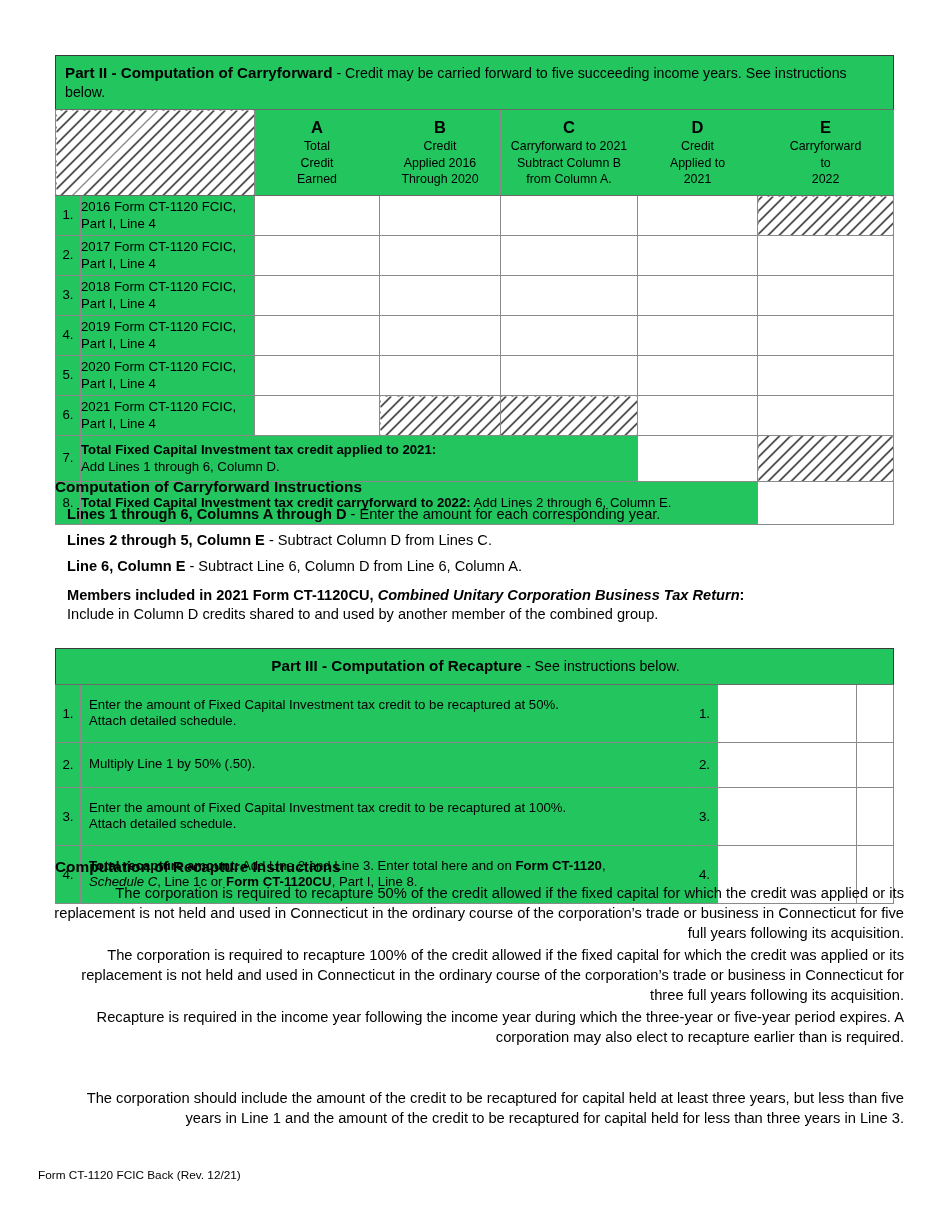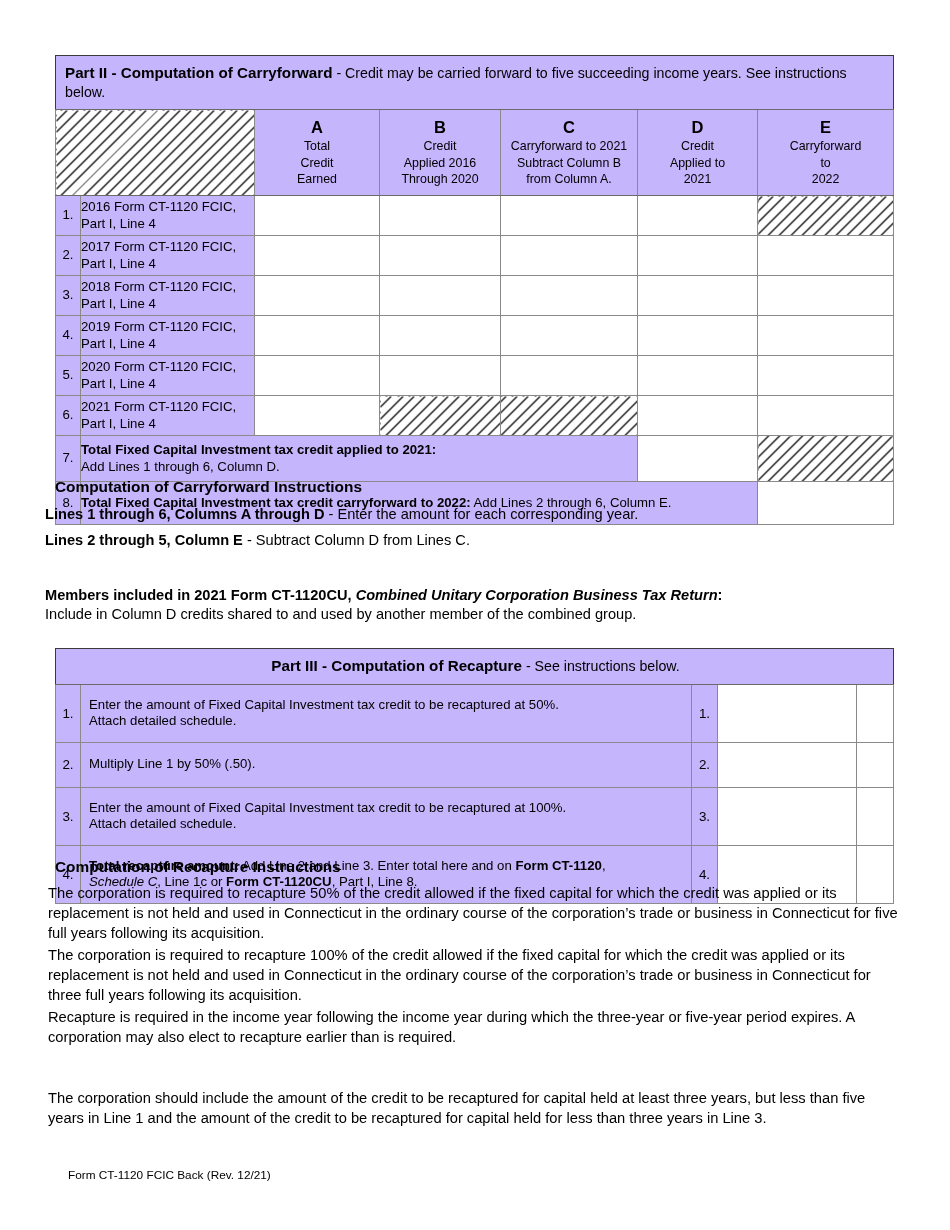--- a/index.html
+++ b/index.html
@@ -31,21 +31,21 @@
       #ffffff 1.4px, #ffffff 8.0px
     );
   }
 
   
   .formtable {
     position: absolute;
     border-collapse: collapse;
     table-layout: fixed;
     border: 1.5px solid #3a3a3a;
-    background: #c4b5fd;
+    background: #22c55e;
   }
   .formtable td {
     border: 1px solid #8a8a8a;
     padding: 0;
     vertical-align: middle;
     font-size: 13.2px;
     line-height: 1.28;
   }
 
   
@@ -128,38 +128,38 @@
 
   
   .instr-head {
     position: absolute;
     font-weight: bold;
     font-size: 15.4px;
     left: 55px;
   }
   .instr-line {
     position: absolute;
-    left: 45px;
+    left: 67px;
     font-size: 14.6px;
     line-height: 1.30;
     width: 850px;
   }
   .para {
     position: absolute;
     left: 48px;
     width: 856px;
     font-size: 14.7px;
     line-height: 1.36;
-    text-align: left;
+    text-align: right;
   }
 
   
   .footer-left {
     position: absolute;
-    left: 68px;
+    left: 38px;
     top: 1168px;
     font-size: 11.8px;
   }
   .footer-center {
     position: absolute;
     left: 0;
     top: 1180px;
     width: 950px;
     text-align: center;
     font-size: 14.6px;
@@ -320,20 +320,23 @@
   <div class="instr-head" style="top:478px">Computation of Carryforward Instructions</div>
 
   <div class="instr-line" style="top:505px">
     <span class="b">Lines 1 through 6, Columns A through D</span><span> - Enter the amount for each corresponding year.</span>
   </div>
 
   <div class="instr-line" style="top:531px">
     <span class="b">Lines 2 through 5, Column E</span><span> - Subtract Column D from Lines C.</span>
   </div>
 
+  <div class="instr-line" style="top:557px">
+    <span class="b">Line 6, Column E</span><span> - Subtract Line 6, Column D from Line 6, Column A.</span>
+  </div>
 
   <div class="instr-line" style="top:586px">
     <span class="b">Members included in 2021 Form CT-1120CU, </span><span class="b i">Combined Unitary Corporation Business Tax Return</span><span class="b">:</span><br>
     <span>Include in Column D credits shared to and used by another member of the combined group.</span>
   </div>
 
   <table id="partiii" class="formtable">
     <colgroup>
       <col style="width:25px">
       <col style="width:611px">

